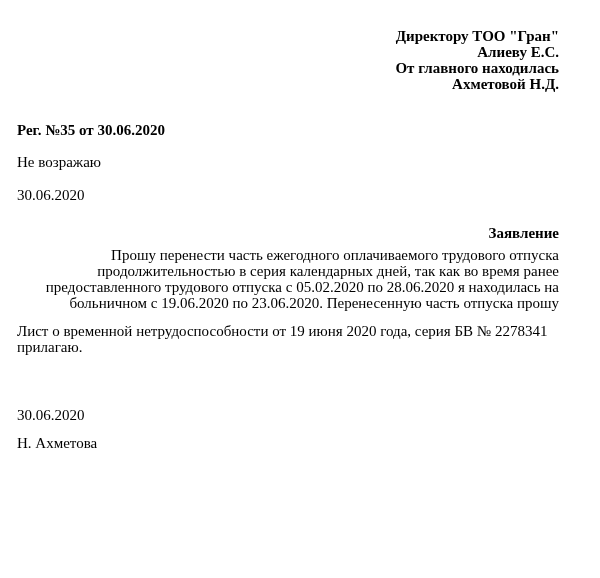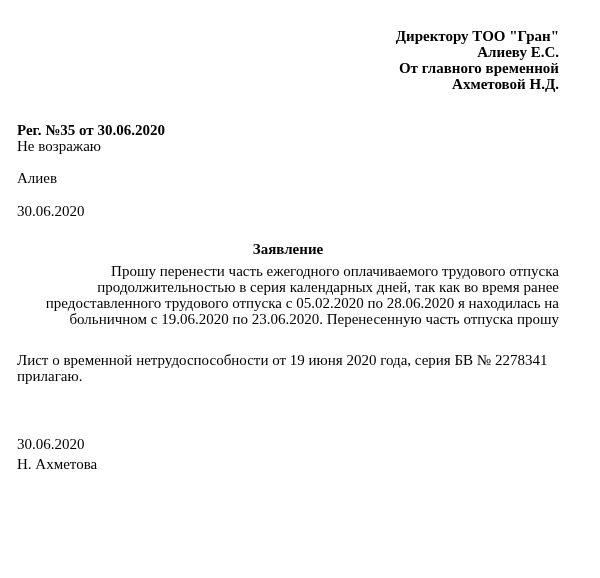--- a/index.html
+++ b/index.html
@@ -16,45 +16,44 @@
     color: #000000;
     font-family: "Liberation Serif", "DejaVu Serif", serif;
     font-size: 15px;
     line-height: 16px;
     padding: 28px 41px 0 17px;
     overflow: hidden;
   }
   .addressee { text-align: right; font-weight: bold; }
   .addr-line + .addr-line { }
   .reg { margin-top: 30px; font-weight: bold; }
-  .res-text { }
+  .res-text { margin-top: 16px; }
   .res-sig  { margin-top: 16px; }
   .res-date { margin-top: 17px; }
-  .doc-title { margin-top: 22px; text-align: center; font-weight: bold; }
+  .doc-title { margin-top: 22px; text-align: right; font-weight: bold; }
   .body-par { margin-top: 6px; text-align: right; }
-  .attach-par { margin-top: 25px; }
+  .attach-par { margin-top: 12px; }
   .signoff-date { margin-top: 52px; }
-  .signoff-sig { margin-top: 4px; }
+  .signoff-sig { margin-top: 12px; }
 </style>
 </head>
 <body>
 
 <div id="page">
 
   <div class="addressee">
     <div class="addr-line">Директору ТОО "Гран"</div>
     <div class="addr-line">Алиеву Е.С.</div>
-    <div class="addr-line">От главного временной</div>
+    <div class="addr-line">От главного находилась</div>
     <div class="addr-line">Ахметовой Н.Д.</div>
   </div>
 
   <div class="reg">Рег. №35 от 30.06.2020</div>
 
   <div class="res-text">Не возражаю</div>
-  <div class="res-sig">Алиев</div>
   <div class="res-date">30.06.2020</div>
 
   <div class="doc-title">Заявление</div>
 
   <div class="body-par">
     <div class="body-line">Прошу перенести часть ежегодного оплачиваемого трудового отпуска</div>
     <div class="body-line">продолжительностью в серия календарных дней, так как во время ранее</div>
     <div class="body-line">предоставленного трудового отпуска с 05.02.2020 по 28.06.2020 я находилась на</div>
     <div class="body-line">больничном с 19.06.2020 по 23.06.2020. Перенесенную часть отпуска прошу</div>
   </div>

